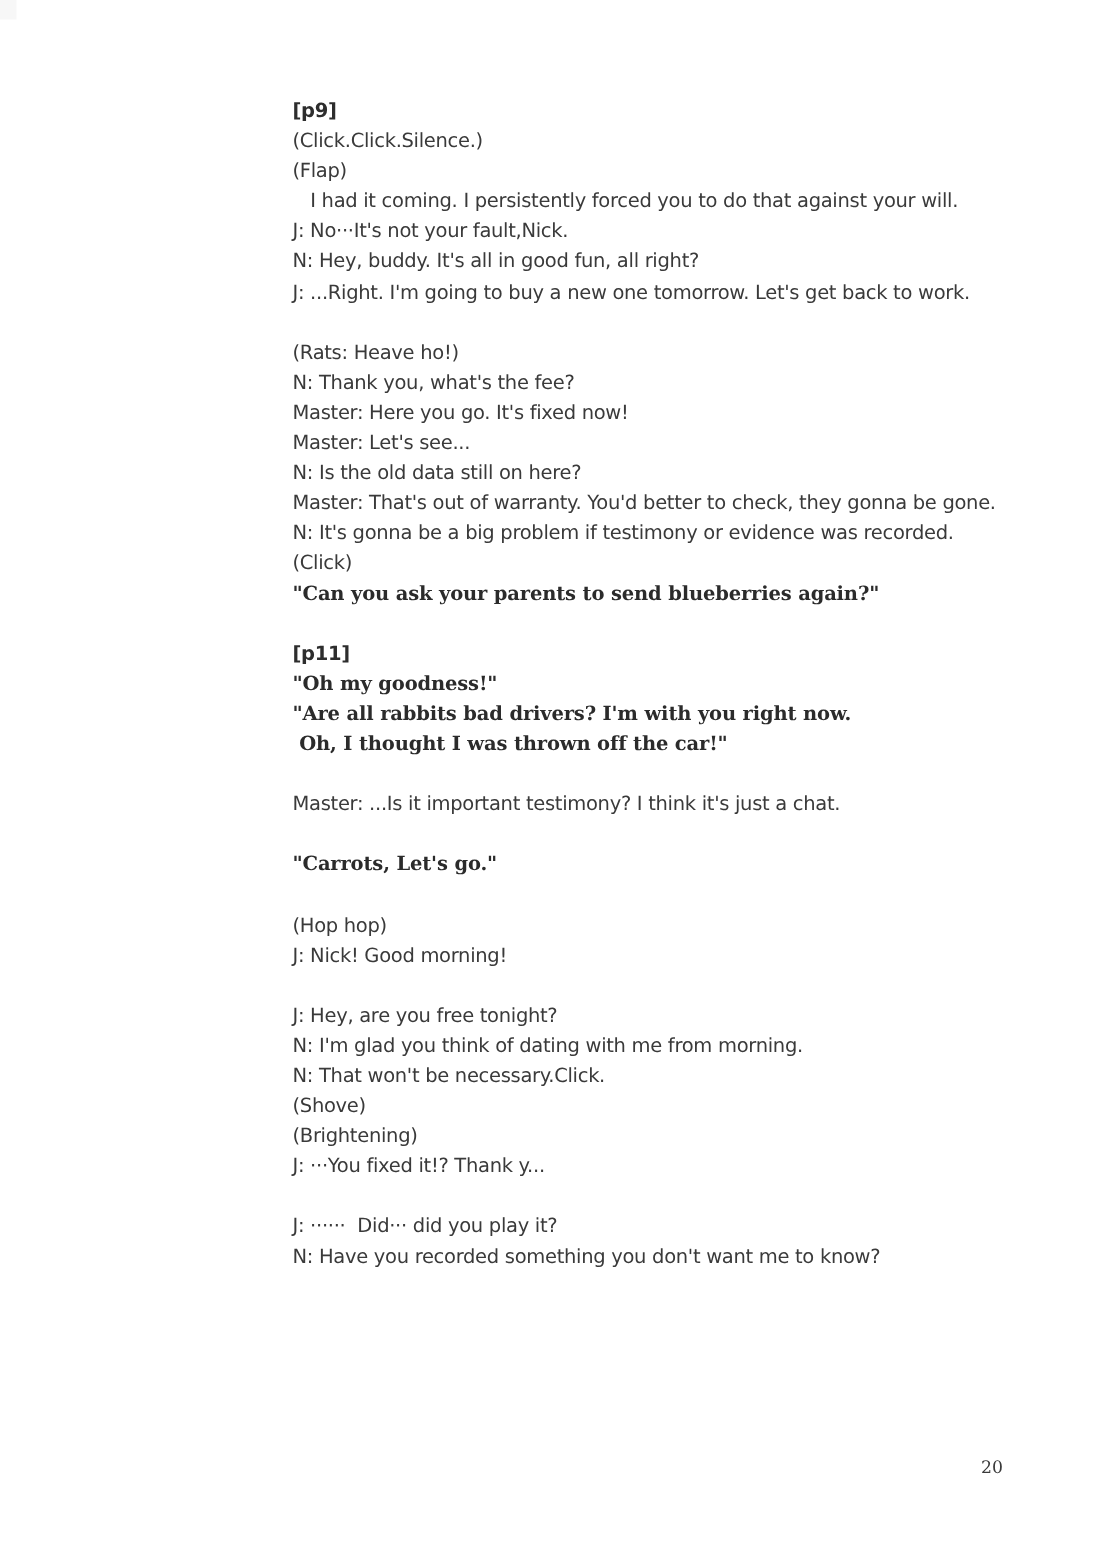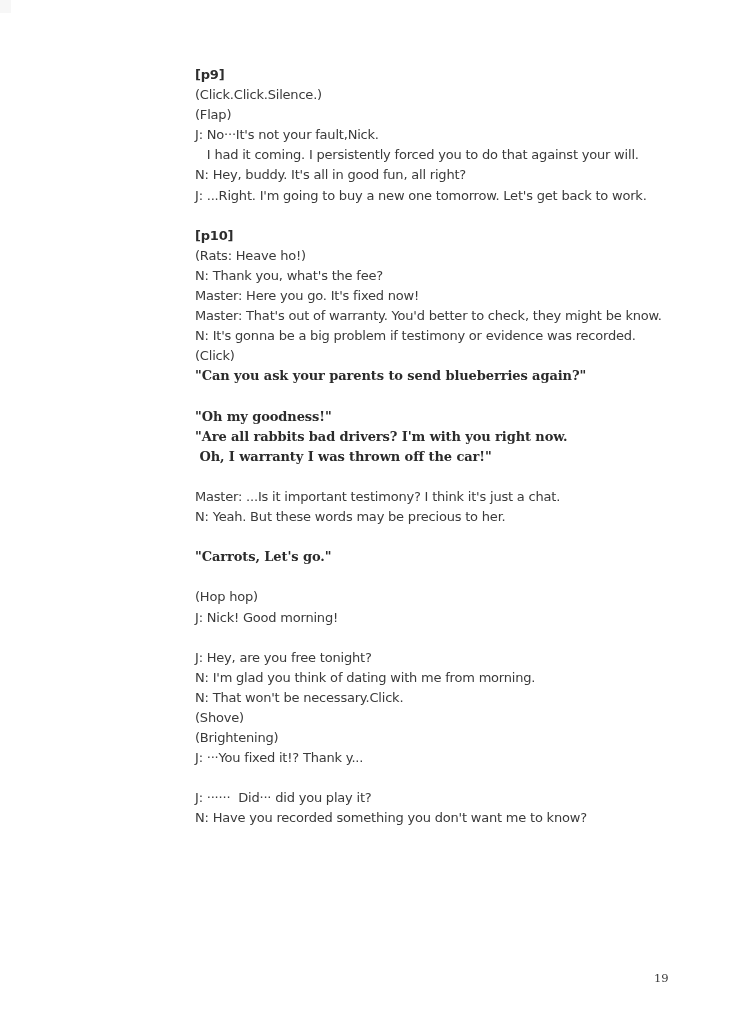--- a/index.html
+++ b/index.html
@@ -58,50 +58,51 @@
 </style>
 </head>
 <body>
 
 <div class="page">
   <div class="corner-artifact"></div>
   <div class="content" id="script-content">
       <div class="line header">[p9]</div>
       <div class="line normal">(Click.Click.Silence.)</div>
       <div class="line normal">(Flap)</div>
+      <div class="line normal">   I had it coming. I persistently forced you to do that against your will.</div>
       <div class="line normal">J: No···It's not your fault,Nick.</div>
-      <div class="line normal">   I had it coming. I persistently forced you to do that against your will.</div>
       <div class="line normal">N: Hey, buddy. It's all in good fun, all right?</div>
       <div class="line normal">J: ...Right. I'm going to buy a new one tomorrow. Let's get back to work.</div>
       <div class="line blank"></div>
-      <div class="line header">[p10]</div>
       <div class="line normal">(Rats: Heave ho!)</div>
       <div class="line normal">N: Thank you, what's the fee?</div>
       <div class="line normal">Master: Here you go. It's fixed now!</div>
-      <div class="line normal">Master: That's out of warranty. You'd better to check, they might be know.</div>
+      <div class="line normal">Master: Let's see...</div>
+      <div class="line normal">N: Is the old data still on here?</div>
+      <div class="line normal">Master: That's out of warranty. You'd better to check, they gonna be gone.</div>
       <div class="line normal">N: It's gonna be a big problem if testimony or evidence was recorded.</div>
       <div class="line normal">(Click)</div>
       <div class="line quote">"Can you ask your parents to send blueberries again?"</div>
       <div class="line blank"></div>
+      <div class="line header">[p11]</div>
       <div class="line quote">"Oh my goodness!"</div>
       <div class="line quote">"Are all rabbits bad drivers? I'm with you right now.</div>
-      <div class="line quote"> Oh, I warranty I was thrown off the car!"</div>
+      <div class="line quote"> Oh, I thought I was thrown off the car!"</div>
       <div class="line blank"></div>
       <div class="line normal">Master: ...Is it important testimony? I think it's just a chat.</div>
-      <div class="line normal">N: Yeah. But these words may be precious to her.</div>
       <div class="line blank"></div>
       <div class="line quote">"Carrots, Let's go."</div>
       <div class="line blank"></div>
       <div class="line normal">(Hop hop)</div>
       <div class="line normal">J: Nick! Good morning!</div>
       <div class="line blank"></div>
       <div class="line normal">J: Hey, are you free tonight?</div>
       <div class="line normal">N: I'm glad you think of dating with me from morning.</div>
       <div class="line normal">N: That won't be necessary.Click.</div>
       <div class="line normal">(Shove)</div>
       <div class="line normal">(Brightening)</div>
       <div class="line normal">J: ···You fixed it!? Thank y...</div>
       <div class="line blank"></div>
       <div class="line normal">J: ······  Did··· did you play it?</div>
       <div class="line normal">N: Have you recorded something you don't want me to know?</div>
     </div>
-  <div class="page-number">19</div>
+  <div class="page-number">20</div>
 </div>
 
 </body></html>

